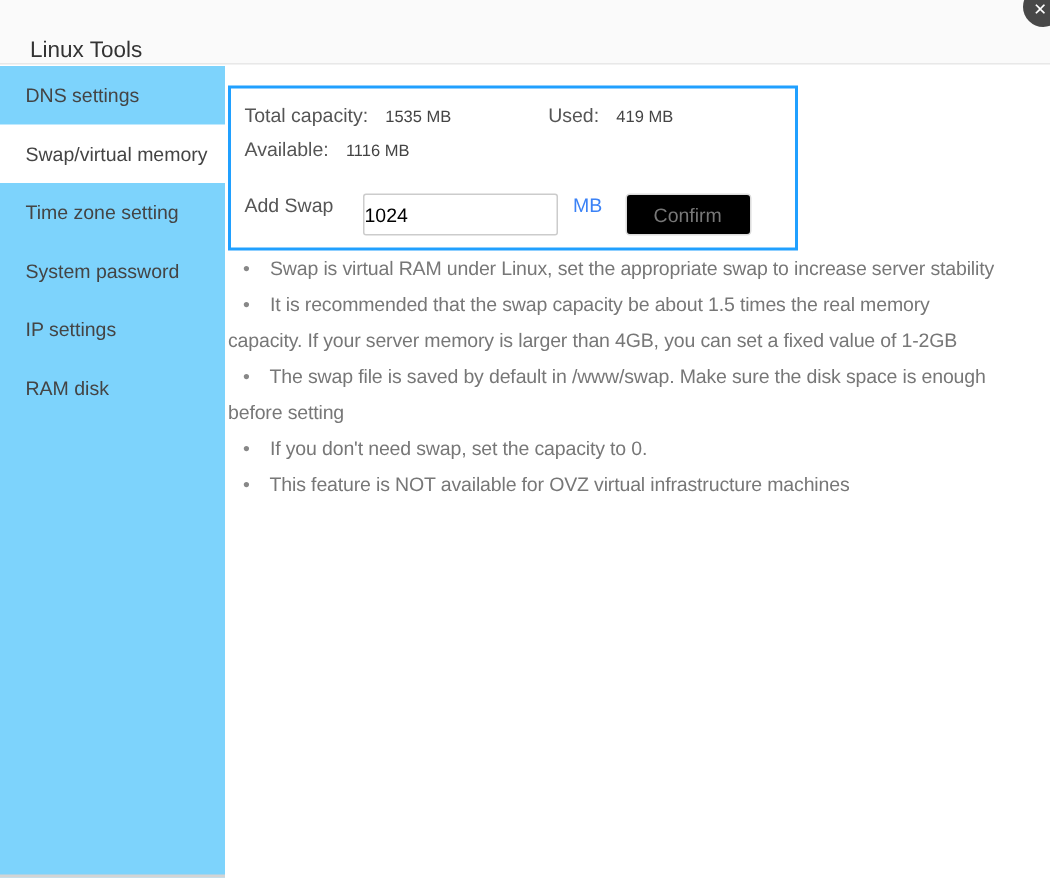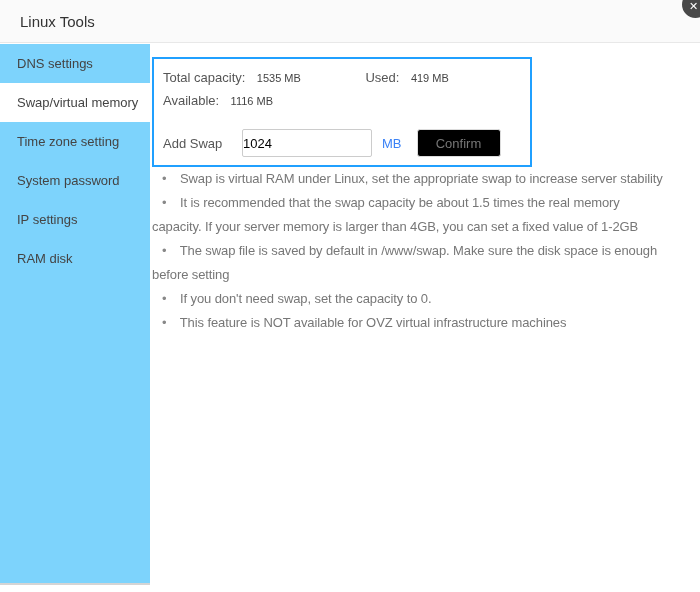--- a/index.html
+++ b/index.html
@@ -10,21 +10,21 @@
     position:relative; width:700px; height:592px;
     background:#fff; overflow:hidden;
   }
 
   
   .header {
     position:absolute; left:0; top:0; width:700px; height:43px;
     background:#fafafa; border-bottom:1px solid #e8e8e8;
   }
   .title {
-    position:absolute; left:20px; top:0; line-height:43px;
+    position:absolute; left:20px; top:12px; line-height:43px;
     font-size:15px; color:#333;
   }
   .close-btn {
     position:absolute; top:-9px; right:-9px; width:27px; height:27px;
     background:#484848; border-radius:50%;
     display:flex; align-items:center; justify-content:center;
     color:#fff; font-size:11px; cursor:pointer; z-index:5;
   }
   .close-btn span { transform:translate(-2px,2px); }
 
@@ -45,21 +45,21 @@
   .swap-box {
     position:absolute; left:2px; top:13px; width:380px; height:110px;
     border:2px solid #20a0ff; padding:7px 9px 10px 9px;
   }
   .stat-row { line-height:22px; white-space:nowrap; }
   .stat-group { display:inline-block; }
   .stat-group.first { width:198px; }
   .stat-label { font-size:13px; color:#555; }
   .stat-value { font-size:11px; color:#444; margin-left:7px; }
 
-  .add-row { margin-top:17px; display:flex; align-items:center; }
+  .add-row { margin-top:17px; display:flex; align-items:flex-start; }
   .add-label { font-size:13px; color:#555; width:79px; flex:0 0 79px; }
   .swap-input {
     width:130px; height:28px; border:1px solid #ccc; border-radius:2px;
     font-family:"Liberation Sans", sans-serif; font-size:13px; color:#000000;
     padding-left:0; outline:none; background:#fff;
   }
   .unit { font-size:13px; color:#3b82f6; margin-left:10px; }
   .confirm-btn {
     margin-left:15px; width:84px; height:28px;
     background:#000000; border:1px solid #dcdcdc; border-radius:3px;

